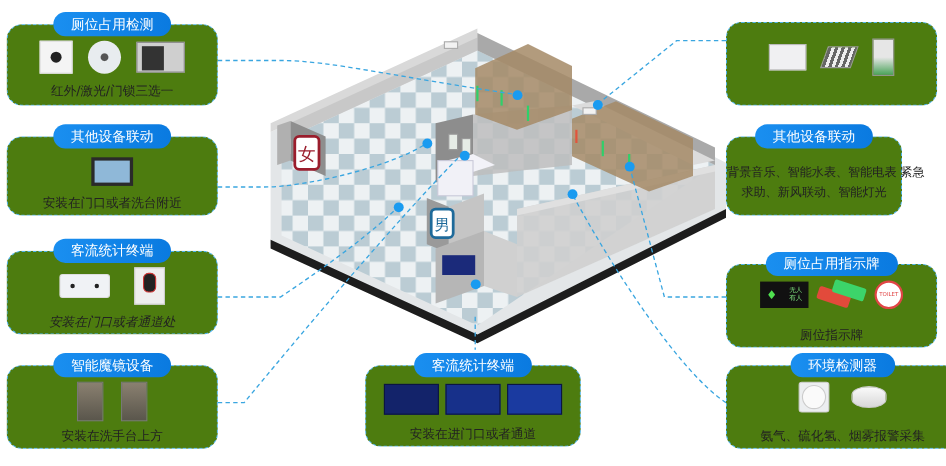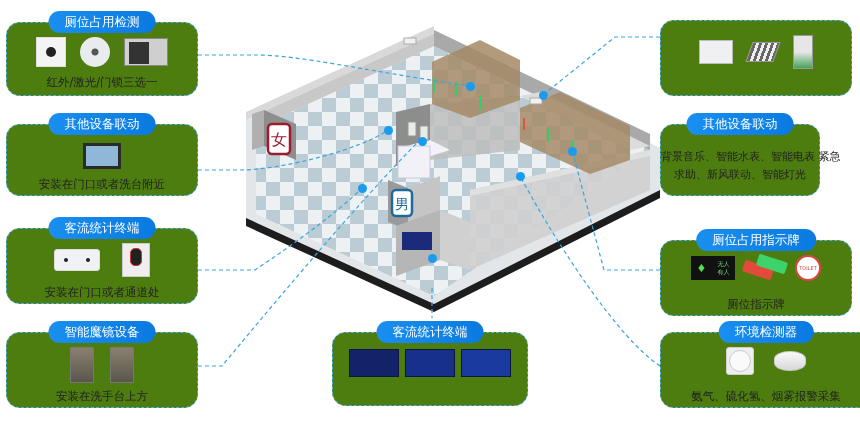--- a/index.html
+++ b/index.html
@@ -126,39 +126,40 @@
   <div class="pill">客流统计终端</div>
   <div class="devs" style="top:14px;gap:22px;">
     <div class="dev" style="width:46px;height:22px;background:#f0f2f5;border:1px solid #ddd;border-radius:3px;display:flex;align-items:center;justify-content:space-around;">
         <span style="width:4px;height:4px;border-radius:50%;background:#222;"></span>
         <span style="width:4px;height:4px;border-radius:50%;background:#222;"></span>
       </div>
     <div class="dev" style="width:28px;height:34px;background:#eee;border:1px solid #ccc;display:flex;justify-content:center;padding-top:4px;">
         <div style="width:10px;height:16px;border-radius:5px;background:#222;border:1px solid #c33;"></div>
       </div>
   </div>
-  <div class="caption" style="top:56px;">安装在门口或者通道处</div>
+  <div class="caption" style="top:56px;font-style:italic;">安装在门口或者通道处</div>
 </div>
 
 <div class="card" style="left:6px;top:332px;width:192px;height:76px;">
   <div class="pill">智能魔镜设备</div>
   <div class="devs" style="top:14px;gap:16px;">
     <div class="dev" style="width:24px;height:36px;background:linear-gradient(#8a8070,#5a564c);border:1px solid #777;"></div>
     <div class="dev" style="width:24px;height:36px;background:linear-gradient(#8a8070,#5a564c);border:1px solid #777;"></div>
   </div>
   <div class="caption" style="top:56px;">安装在洗手台上方</div>
 </div>
 
 <div class="card" style="left:332px;top:332px;width:196px;height:74px;">
   <div class="pill">客流统计终端</div>
   <div class="devs" style="top:16px;gap:6px;">
     <div class="dev" style="width:50px;height:28px;background:#13236a;border:1px solid #0b1540;"></div>
     <div class="dev" style="width:50px;height:28px;background:#17308a;border:1px solid #0b1540;"></div>
     <div class="dev" style="width:50px;height:28px;background:#1a3aa0;border:1px solid #0b1540;"></div>
   </div>
+  <div class="caption" style="top:54px;">安装在进门口或者通道</div>
 </div>
 
 <div class="card" style="left:660px;top:20px;width:192px;height:76px;">
   <div class="devs" style="top:14px;gap:16px;">
     <div class="dev" style="width:34px;height:24px;background:#f0f0f2;border:1px solid #bbb;"></div>
     <div class="dev" style="width:28px;height:20px;background:repeating-linear-gradient(90deg,#666 0 3px,#eee 3px 6px);transform:skewX(-20deg);border:1px solid #999;"></div>
     <div class="dev" style="width:20px;height:34px;background:linear-gradient(#e6e6e6 50%,#4aa35a);border:1px solid #999;"></div>
   </div>
 </div>
 

